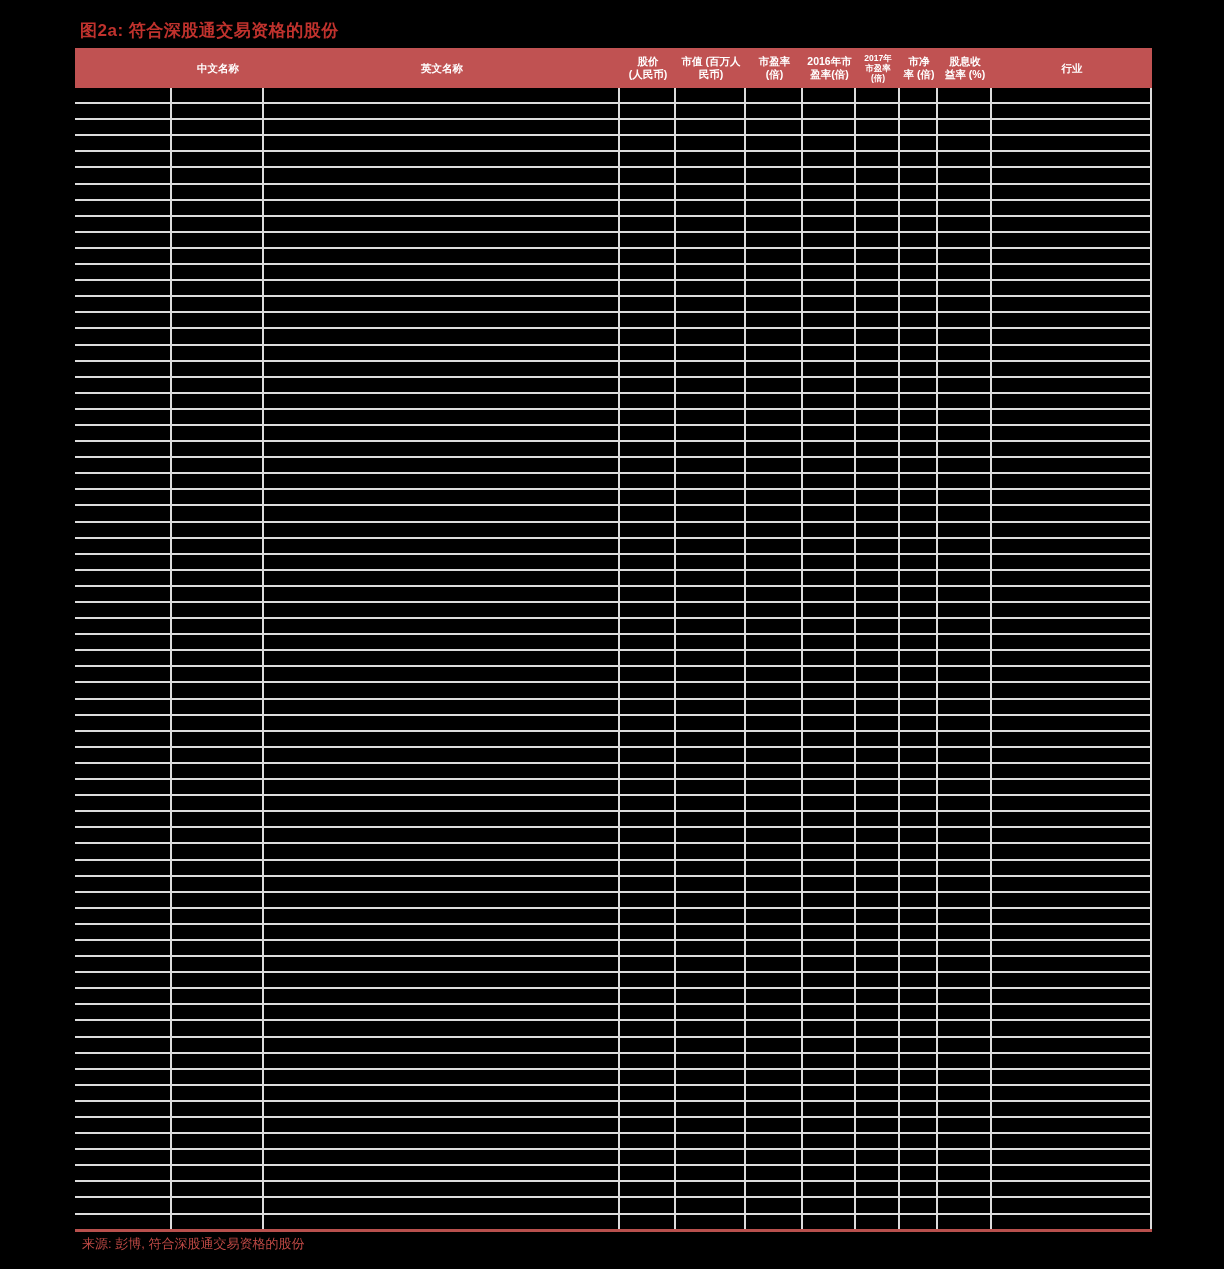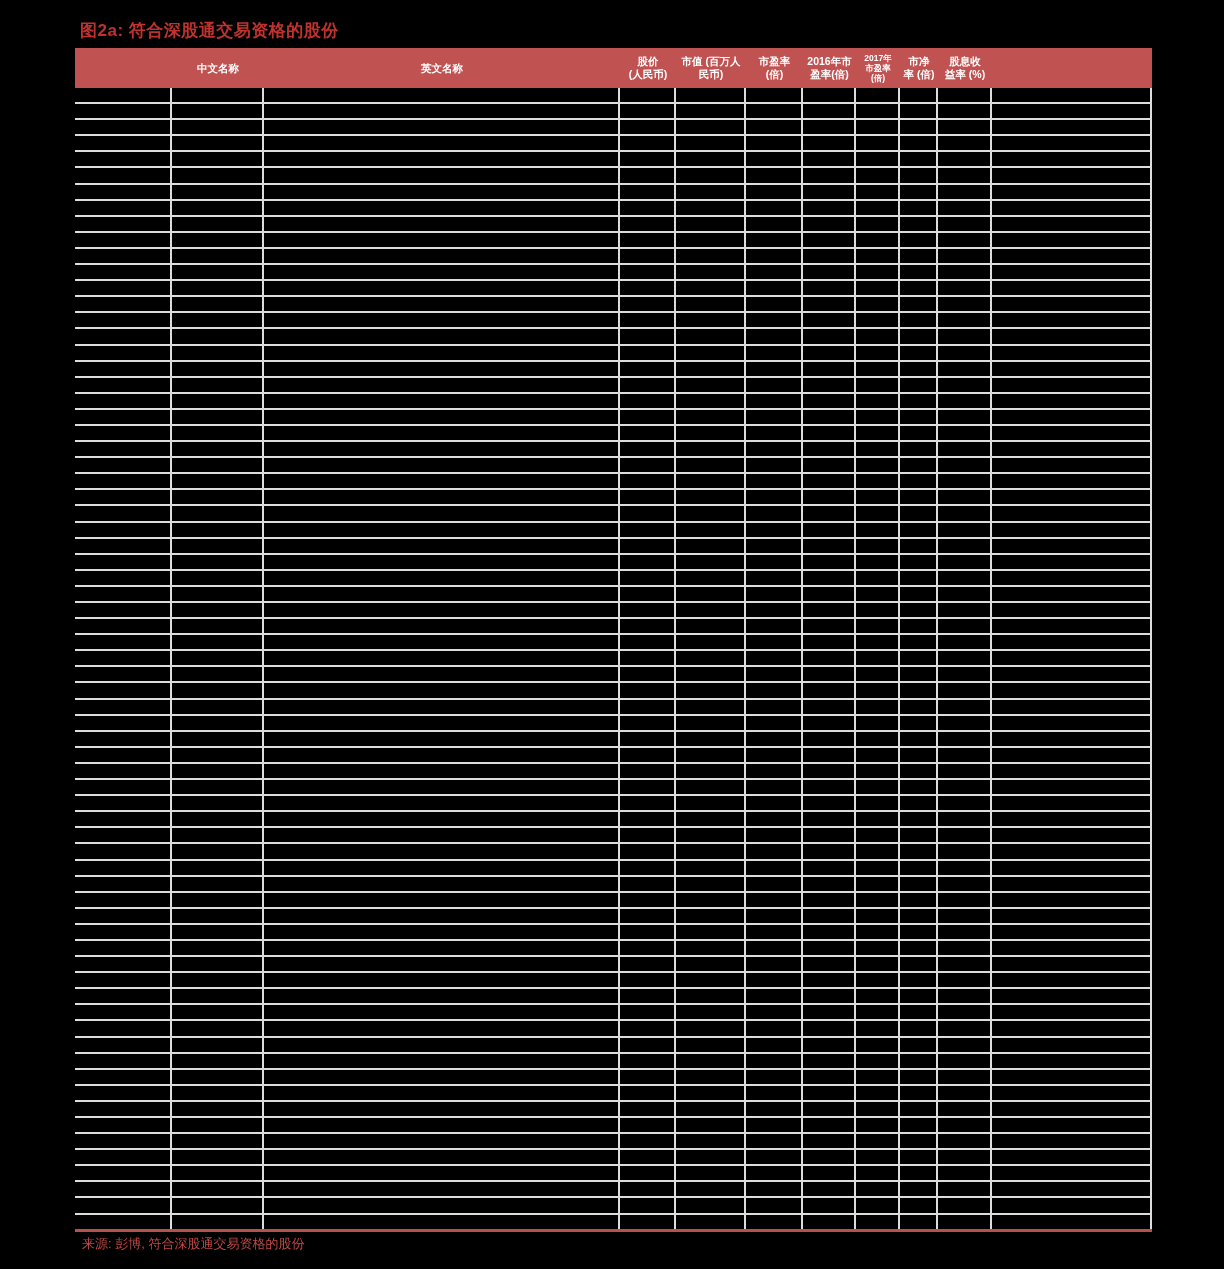--- a/index.html
+++ b/index.html
@@ -102,20 +102,21 @@
 (倍)</div>
       <div class="th" style="width: 53px;">2016年市
 盈率(倍)</div>
       <div class="th small" style="width: 44px;">2017年
 市盈率
 (倍)</div>
       <div class="th" style="width: 38px;">市净
 率 (倍)</div>
       <div class="th" style="width: 54px;">股息收
 益率 (%)</div>
+      <div class="th" style="width: 160px;">行业</div>
     </div>
   <div class="tbody">
       <div class="tr">
         <div class="td" style="width: 97px;"></div>
         <div class="td" style="width: 92px;"></div>
         <div class="td" style="width: 356px;"></div>
         <div class="td" style="width: 56px;"></div>
         <div class="td" style="width: 70px;"></div>
         <div class="td" style="width: 57px;"></div>
         <div class="td" style="width: 53px;"></div>

